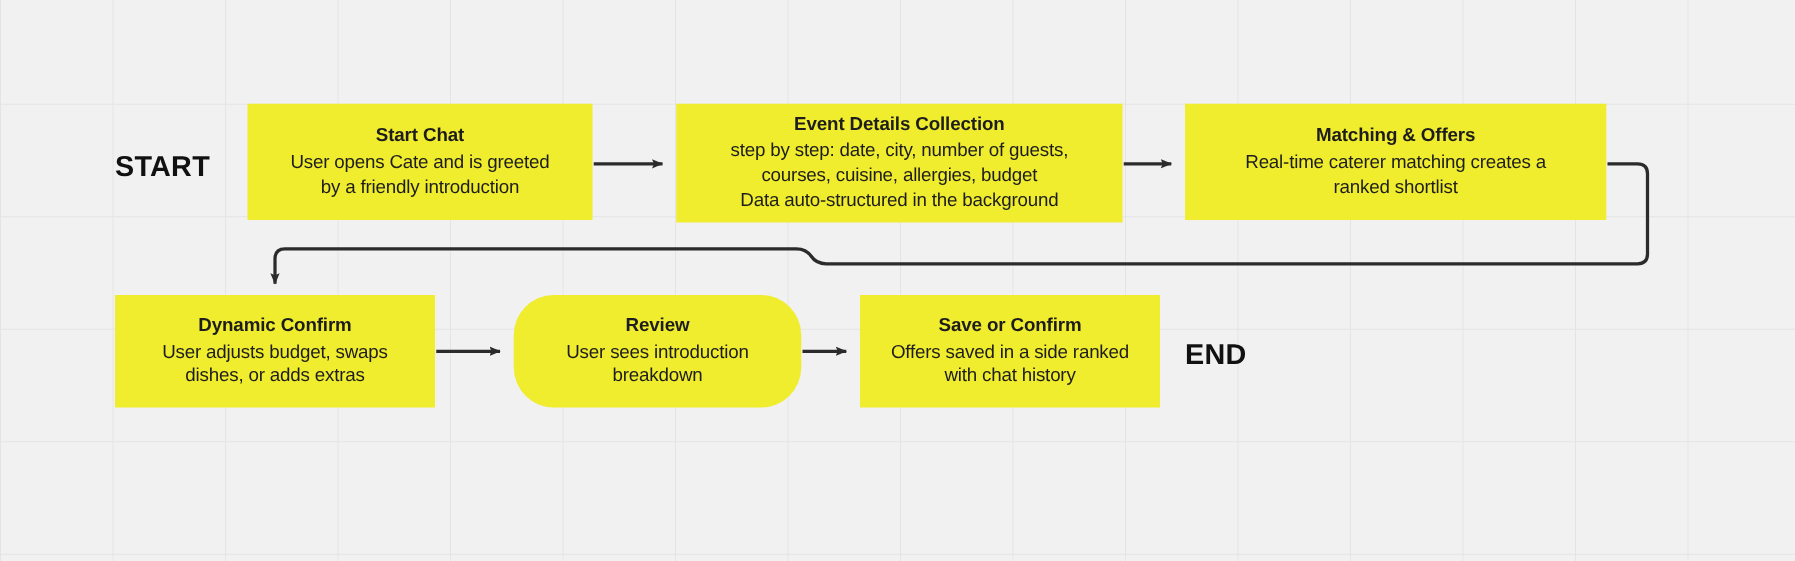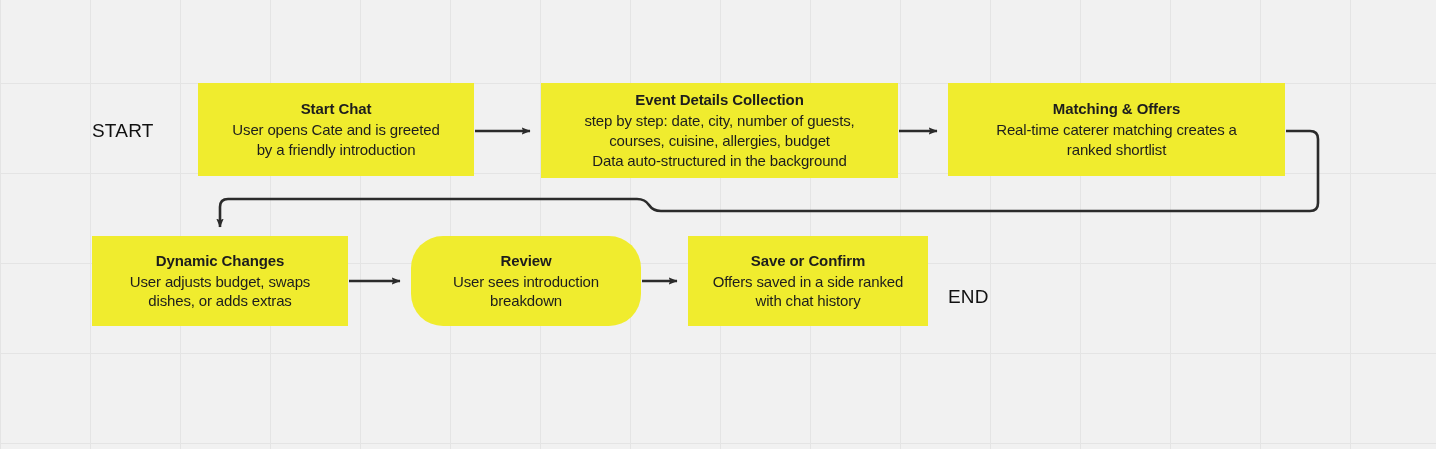--- a/index.html
+++ b/index.html
@@ -55,22 +55,22 @@
     margin-bottom: 1px;
     white-space: nowrap;
   }
   .node .line {
     font-size: 15px;
     letter-spacing: -0.15px;
     white-space: nowrap;
   }
   .terminal-label {
     position: absolute;
-    font-weight: normal;
-    font-size: 19px;
+    font-weight: bold;
+    font-size: 23px;
     color: #111111;
     letter-spacing: 0.2px;
     white-space: nowrap;
   }
 </style>
 </head>
 <body>
 
 <div id="canvas">
 
@@ -91,21 +91,21 @@
              L661,211 Q653,211 649,205 Q645,199 637,199
              L228,199 Q220,199 220,207 L220,227" fill="none" stroke="#2b2b2b" stroke-width="2.6" stroke-linejoin="round" marker-end="url(#arrowhead)"></path>
 
     <path d="M349,281 L400,281" fill="none" stroke="#2b2b2b" stroke-width="2.6" marker-end="url(#arrowhead)"></path>
 
     <path d="M642,281 L677,281" fill="none" stroke="#2b2b2b" stroke-width="2.6" marker-end="url(#arrowhead)"></path>
   </svg>
 
   <div class="terminal-label" style="left:92px; top:120px;">START</div>
 
-  <div class="terminal-label" style="left:948px; top:286px;">END</div>
+  <div class="terminal-label" style="left:948px; top:270px;">END</div>
 
   <div class="node" style="left:198px; top:83px; width:276px; height:93px;">
     <div class="title">Start Chat</div>
     <div class="line">User opens Cate and is greeted</div>
     <div class="line">by a friendly introduction</div>
   </div>
 
   <div class="node" style="left:948px; top:83px; width:337px; height:93px;">
     <div class="title">Matching &amp; Offers</div>
     <div class="line">Real-time caterer matching creates a</div>
@@ -113,21 +113,21 @@
   </div>
 
   <div class="node" style="left:541px; top:83px; width:357px; height:95px;">
     <div class="title">Event Details Collection</div>
     <div class="line">step by step: date, city, number of guests,</div>
     <div class="line">courses, cuisine, allergies, budget</div>
     <div class="line">Data auto-structured in the background</div>
   </div>
 
   <div class="node" style="left:92px; top:236px; width:256px; height:90px;">
-    <div class="title">Dynamic Changes</div>
+    <div class="title">Dynamic Confirm</div>
     <div class="line">User adjusts budget, swaps</div>
     <div class="line">dishes, or adds extras</div>
   </div>
 
   <div class="node" style="left:411px; top:236px; width:230px; height:90px;border-radius:32px;">
     <div class="title">Review</div>
     <div class="line">User sees introduction</div>
     <div class="line">breakdown</div>
   </div>
 

